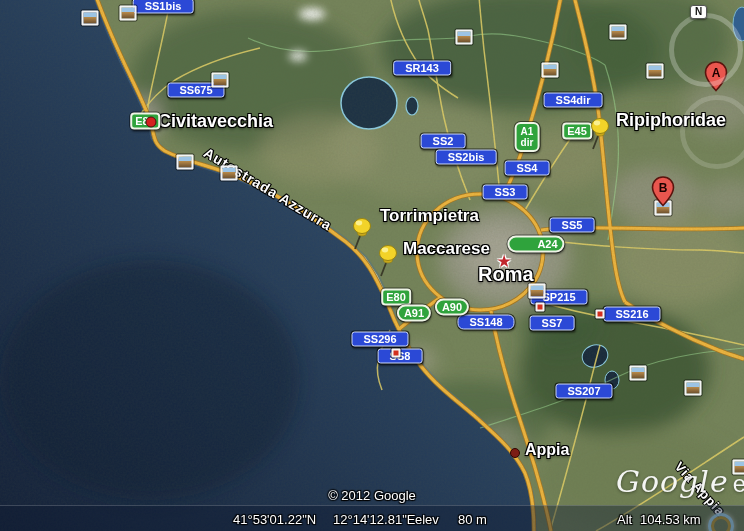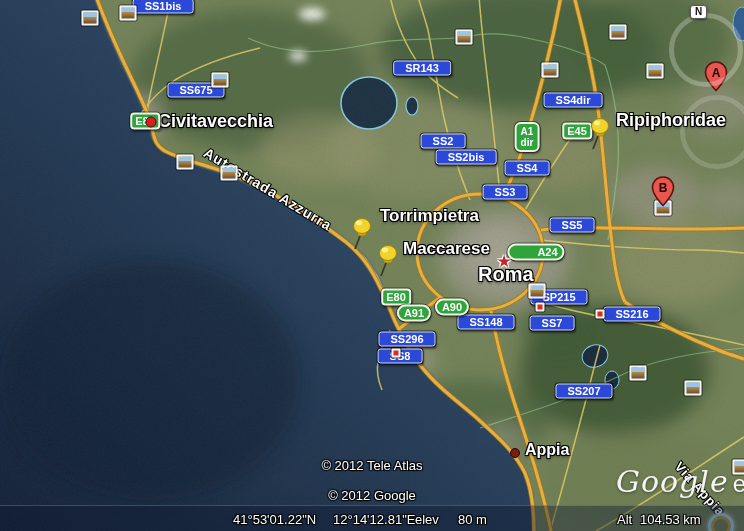--- a/index.html
+++ b/index.html
@@ -206,31 +206,31 @@
       <div class="badge-blue" style="left: 422px; top: 68px;">SR143</div>
       <div class="badge-blue" style="left: 573px; top: 83px; margin-top: 17px;">SS4dir</div>
       <div class="badge-blue" style="left: 443px; top: 141px;">SS2</div>
       <div class="badge-blue" style="left: 466px; top: 157px;">SS2bis</div>
       <div class="badge-blue" style="left: 527px; top: 168px;">SS4</div>
       <div class="badge-blue" style="left: 505px; top: 192px;">SS3</div>
       <div class="badge-blue" style="left: 572px; top: 225px;">SS5</div>
       <div class="badge-blue" style="left: 559px; top: 297px;">SP215</div>
       <div class="badge-blue" style="left: 632px; top: 314px;">SS216</div>
       <div class="badge-blue" style="left: 552px; top: 323px;">SS7</div>
-      <div class="badge-blue" style="left: 486px; top: 322px;">SS148</div>
-      <div class="badge-blue" style="left: 380px; top: 339px; margin-left: 27px;">SS296</div>
+      <div class="badge-blue" style="left: 486px; top: 322px; border-radius: 6px;">SS148</div>
+      <div class="badge-blue" style="left: 380px; top: 339px;">SS296</div>
       <div class="badge-blue" style="left: 400px; top: 356px;">SS8</div>
       <div class="badge-blue" style="left: 584px; top: 391px;">SS207</div>
       <div class="badge-green" style="left: 145px; top: 121px;">E80</div>
       <div class="badge-green" style="left: 577px; top: 131px;">E45</div>
       <div class="badge-green sq2" style="left: 527px; top: 137px;">
         <div>A1</div>
         <div>dir</div>
       </div>
-      <div class="badge-green oval" style="left: 536px; top: 252px; padding-left: 28px;">A24</div>
+      <div class="badge-green oval" style="left: 536px; top: 244px; padding-left: 28px;">A24</div>
       <div class="badge-green" style="left: 396px; top: 297px;">E80</div>
       <div class="badge-green oval" style="left: 414px; top: 313px;">A91</div>
       <div class="badge-green oval" style="left: 452px; top: 307px;">A90</div>
       <div class="spot red-dot" style="left: 151px; top: 122px;"></div>
       <div class="spot red-star" style="left: 504px; top: 261px;">★</div>
       <div class="spot dark-red-dot" style="left: 515px; top: 453px;"></div>
       <div class="photo-icon" style="left: 90px; top: 18px;"></div>
       <div class="photo-icon" style="left: 128px; top: 13px;"></div>
       <div class="photo-icon" style="left: 220px; top: 80px;"></div>
       <div class="photo-icon" style="left: 464px; top: 37px;"></div>
@@ -285,21 +285,20 @@
   <div class="nav-ring r2" style="left:680px;top:95px;width:64px;height:64px;"></div>
   <div class="north-box" style="left:690px;top:5px;">
     <span>N</span>
   </div>
   <div class="stream-ring" style="left:708px;top:513px;"></div>
 
   <div class="wm" style="left:616px;top:464px;">
     <span class="brand">Google</span><span class="product">earth</span>
   </div>
 
-  <div class="copyright-line" style="top:458px;">© 2012 Tele Atlas</div>
   <div class="copyright-line" style="top:488px;">© 2012 Google</div>
 
   <div class="statusbar">
     <span class="status-item" style="left:233px;">41°53'01.22"N</span>
     <span class="status-item" style="left:333px;">12°14'12.81"E</span>
     <span class="status-item" style="left:415px;">elev</span>
     <span class="status-item" style="left:458px;">80 m</span>
     <span class="status-item" style="left:617px;">Alt</span>
     <span class="status-item" style="left:640px;">104.53 km</span>
   </div>

